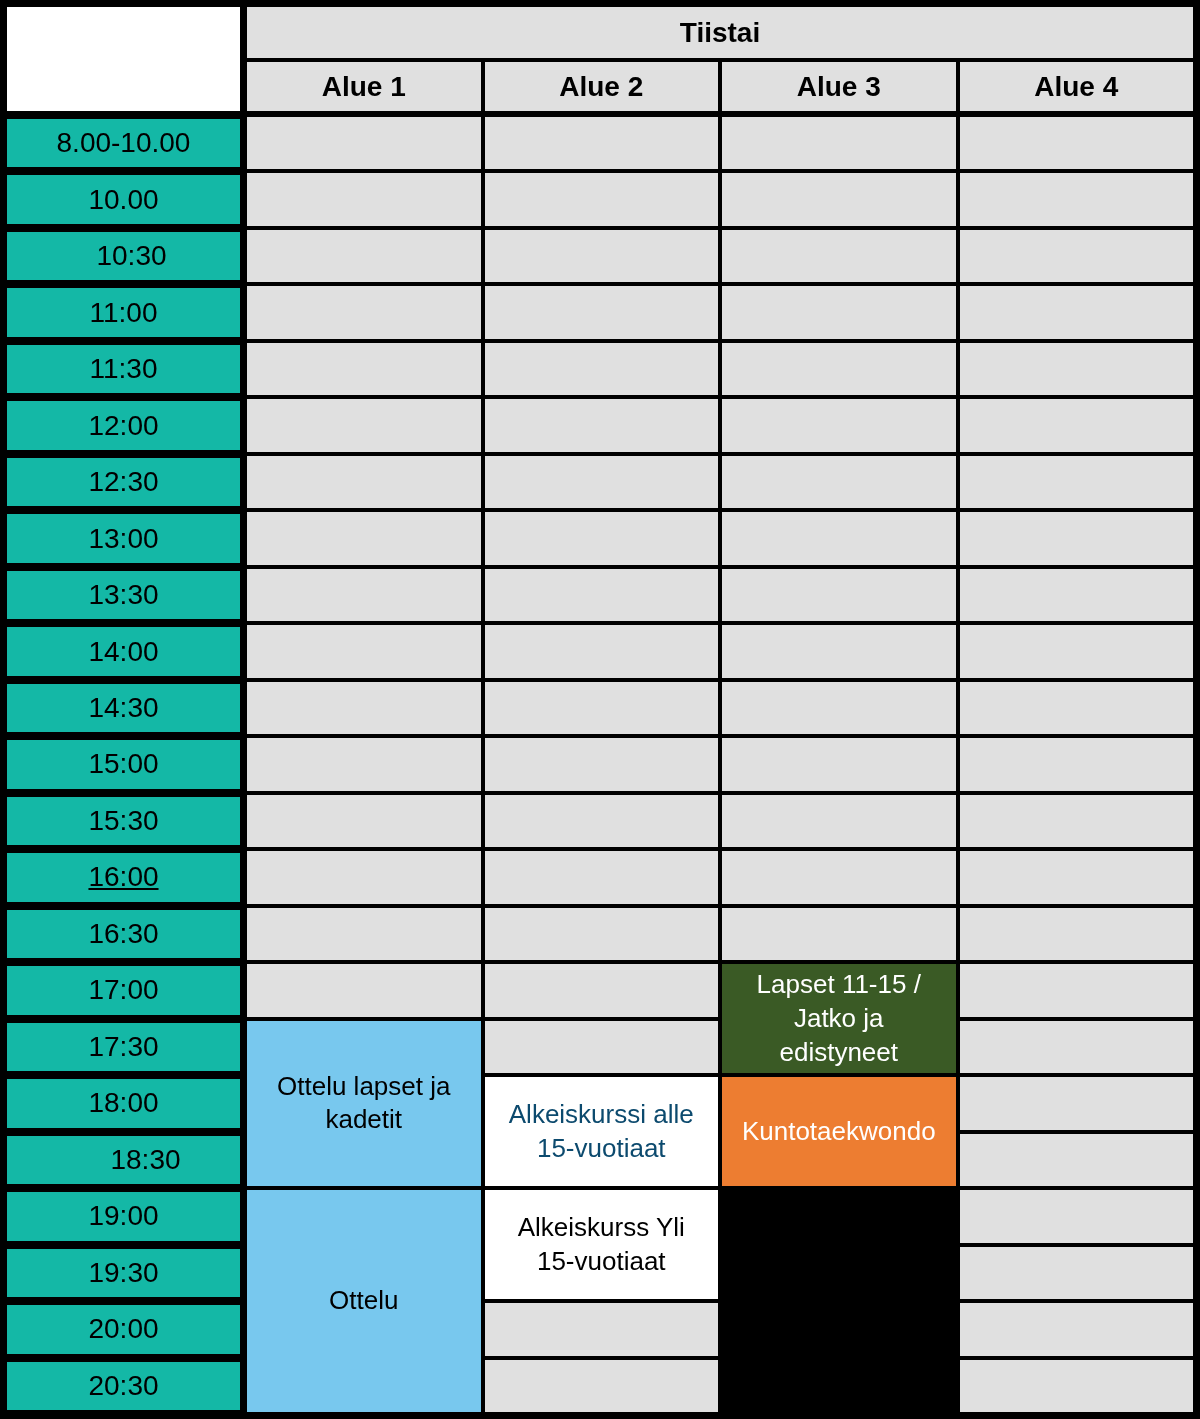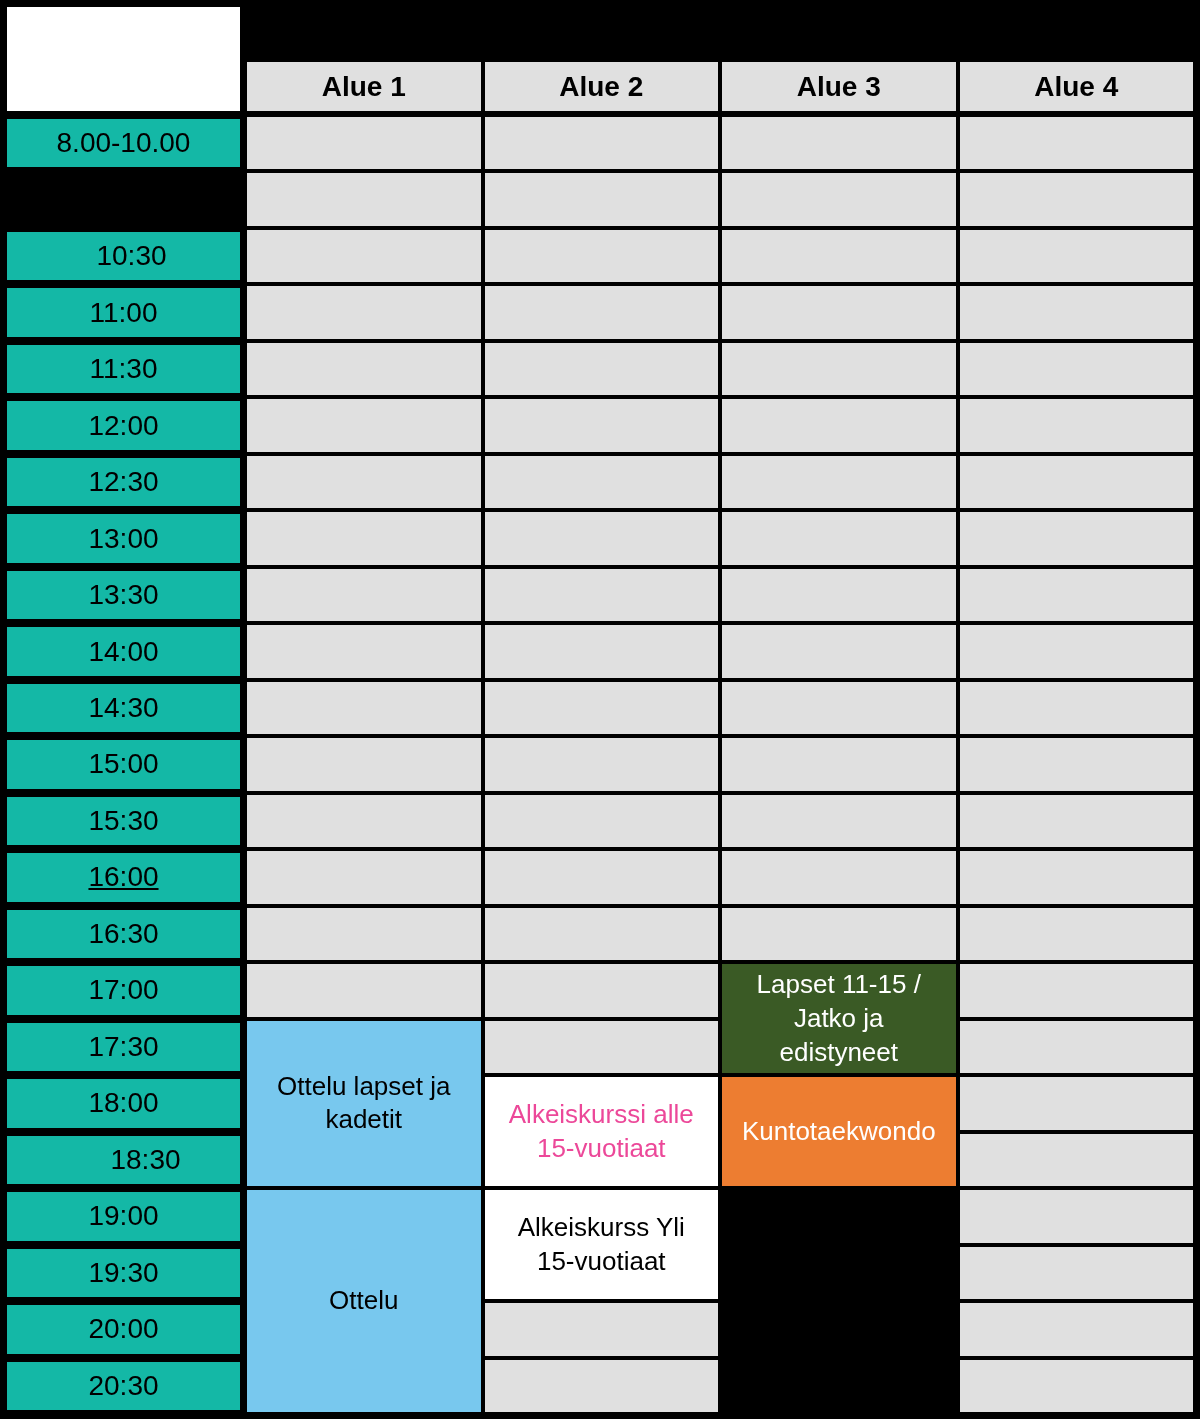--- a/index.html
+++ b/index.html
@@ -64,25 +64,27 @@
   }
   .event-line {
     display: block;
   }
 </style>
 </head>
 <body>
 
 <div class="schedule" id="grid">
   <div class="cell corner-cell"></div>
+  <div class="cell day-header">Tiistai</div>
 <div class="cell area-header" style="grid-column: 2;">Alue 1</div>
     <div class="cell area-header" style="grid-column: 3;">Alue 2</div>
     <div class="cell area-header" style="grid-column: 4;">Alue 3</div>
     <div class="cell area-header" style="grid-column: 5;">Alue 4</div>
     <div class="cell time-cell" style="grid-row: 3;">8.00-10.00</div>
+    <div class="cell time-cell" style="grid-row: 4;">10.00</div>
     <div class="cell time-cell" style="grid-row: 5; padding-left: 16px;">10:30</div>
     <div class="cell time-cell" style="grid-row: 6;">11:00</div>
     <div class="cell time-cell" style="grid-row: 7;">11:30</div>
     <div class="cell time-cell" style="grid-row: 8;">12:00</div>
     <div class="cell time-cell" style="grid-row: 9;">12:30</div>
     <div class="cell time-cell" style="grid-row: 10;">13:00</div>
     <div class="cell time-cell" style="grid-row: 11;">13:30</div>
     <div class="cell time-cell" style="grid-row: 12;">14:00</div>
     <div class="cell time-cell" style="grid-row: 13;">14:30</div>
     <div class="cell time-cell" style="grid-row: 14;">15:00</div>
@@ -170,21 +172,21 @@
     <div class="cell grid-cell" style="background: rgb(224, 224, 224); grid-area: 23 / 5;"></div>
     <div class="cell grid-cell" style="background: rgb(224, 224, 224); grid-area: 24 / 5;"></div>
     <div class="cell grid-cell" style="background: rgb(224, 224, 224); grid-area: 25 / 5;"></div>
     <div class="cell event-block" style="grid-area: 19 / 2 / span 3; background: rgb(120, 200, 238); color: rgb(0, 0, 0);">
       <span class="event-line">Ottelu lapset ja</span>
       <span class="event-line">kadetit</span>
     </div>
     <div class="cell event-block" style="grid-area: 22 / 2 / span 4; background: rgb(120, 200, 238); color: rgb(0, 0, 0);">
       <span class="event-line">Ottelu</span>
     </div>
-    <div class="cell event-block" style="grid-area: 20 / 3 / span 2; background: rgb(255, 255, 255); color: #ec4899;">
+    <div class="cell event-block" style="grid-area: 20 / 3 / span 2; background: rgb(255, 255, 255); color: #0c4a6e;">
       <span class="event-line">Alkeiskurssi alle</span>
       <span class="event-line">15-vuotiaat</span>
     </div>
     <div class="cell event-block" style="grid-area: 22 / 3 / span 2; background: rgb(255, 255, 255); color: rgb(0, 0, 0);">
       <span class="event-line">Alkeiskurss Yli</span>
       <span class="event-line">15-vuotiaat</span>
     </div>
     <div class="cell event-block" style="grid-area: 18 / 4 / span 2; background: rgb(58, 90, 37); color: rgb(255, 255, 255);">
       <span class="event-line">Lapset 11-15 /</span>
       <span class="event-line">Jatko ja</span>

